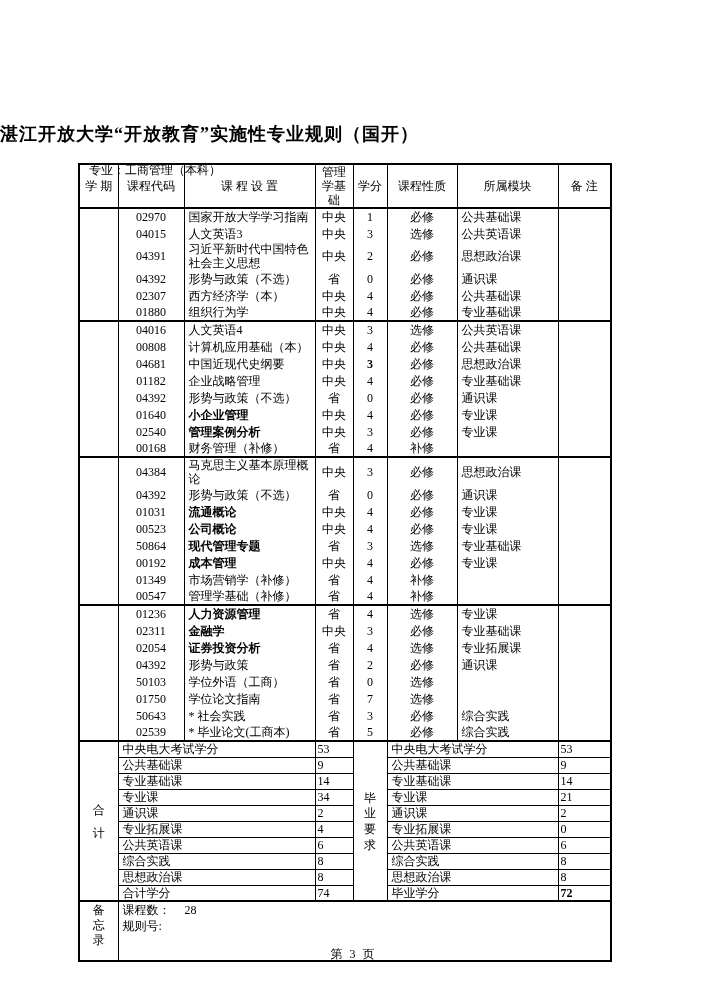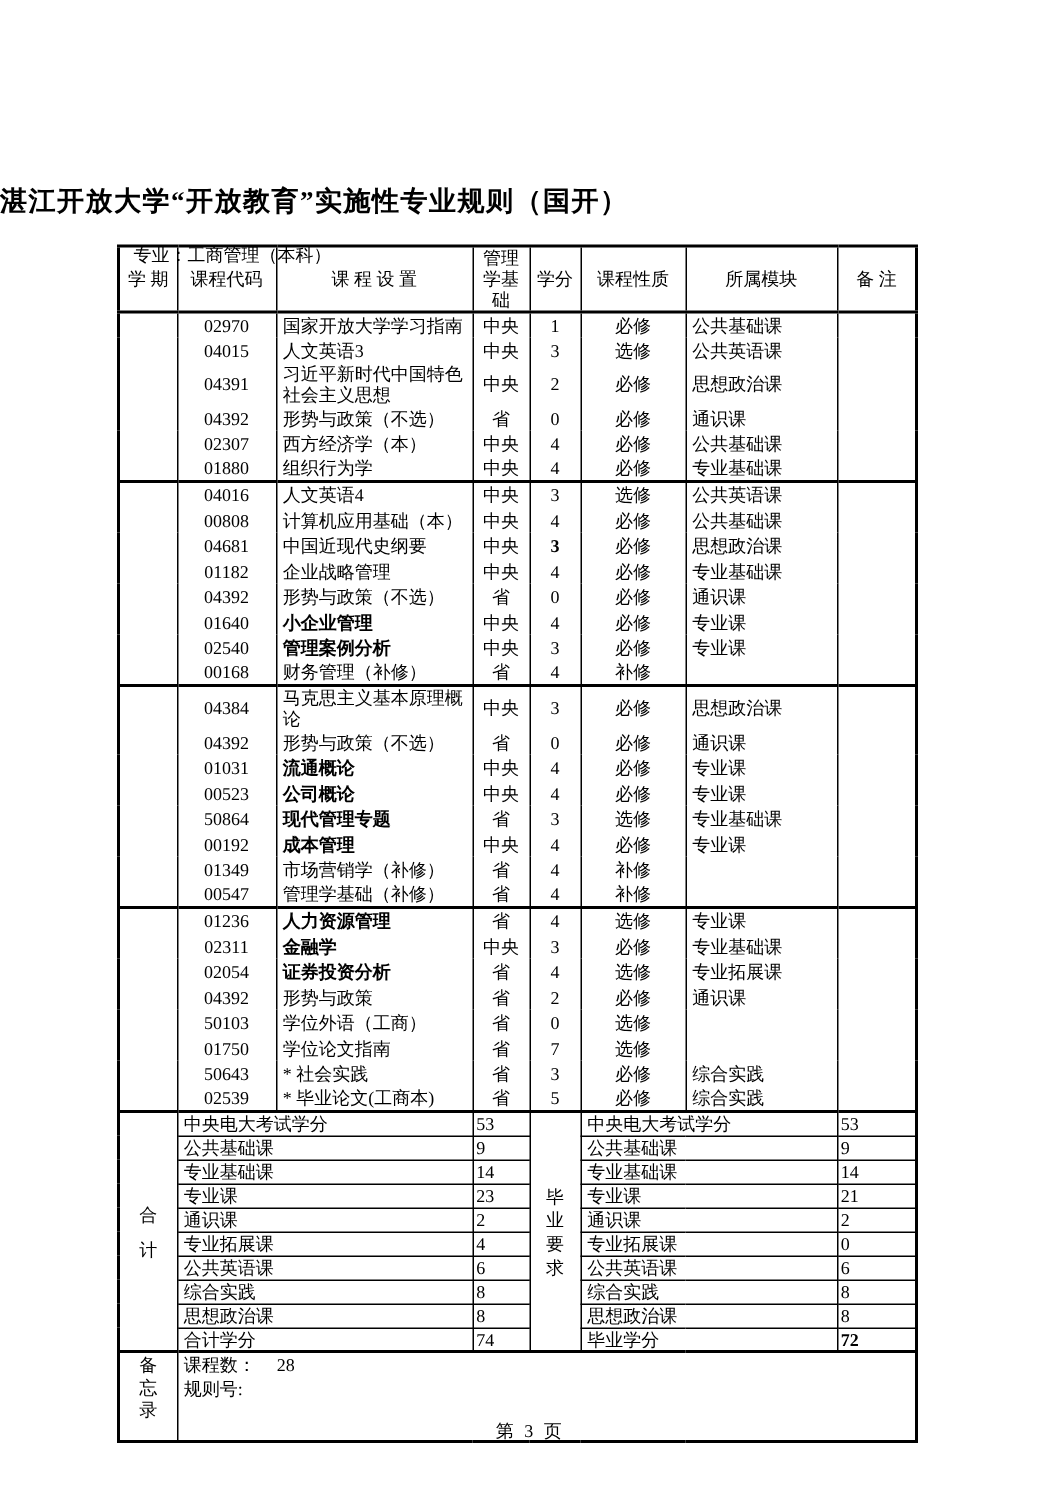--- a/index.html
+++ b/index.html
@@ -369,21 +369,21 @@
           <td class="r">9</td>
         </tr>
         <tr class="">
           <td class="l" colspan="2">专业基础课</td>
           <td class="r">14</td>
           <td class="l" colspan="2">专业基础课</td>
           <td class="r">14</td>
         </tr>
         <tr class="">
           <td class="l" colspan="2">专业课</td>
-          <td class="r">23</td>
+          <td class="r">34</td>
           <td class="l" colspan="2">专业课</td>
           <td class="r">21</td>
         </tr>
         <tr class="">
           <td class="l" colspan="2">通识课</td>
           <td class="r">2</td>
           <td class="l" colspan="2">通识课</td>
           <td class="r">2</td>
         </tr>
         <tr class="">

